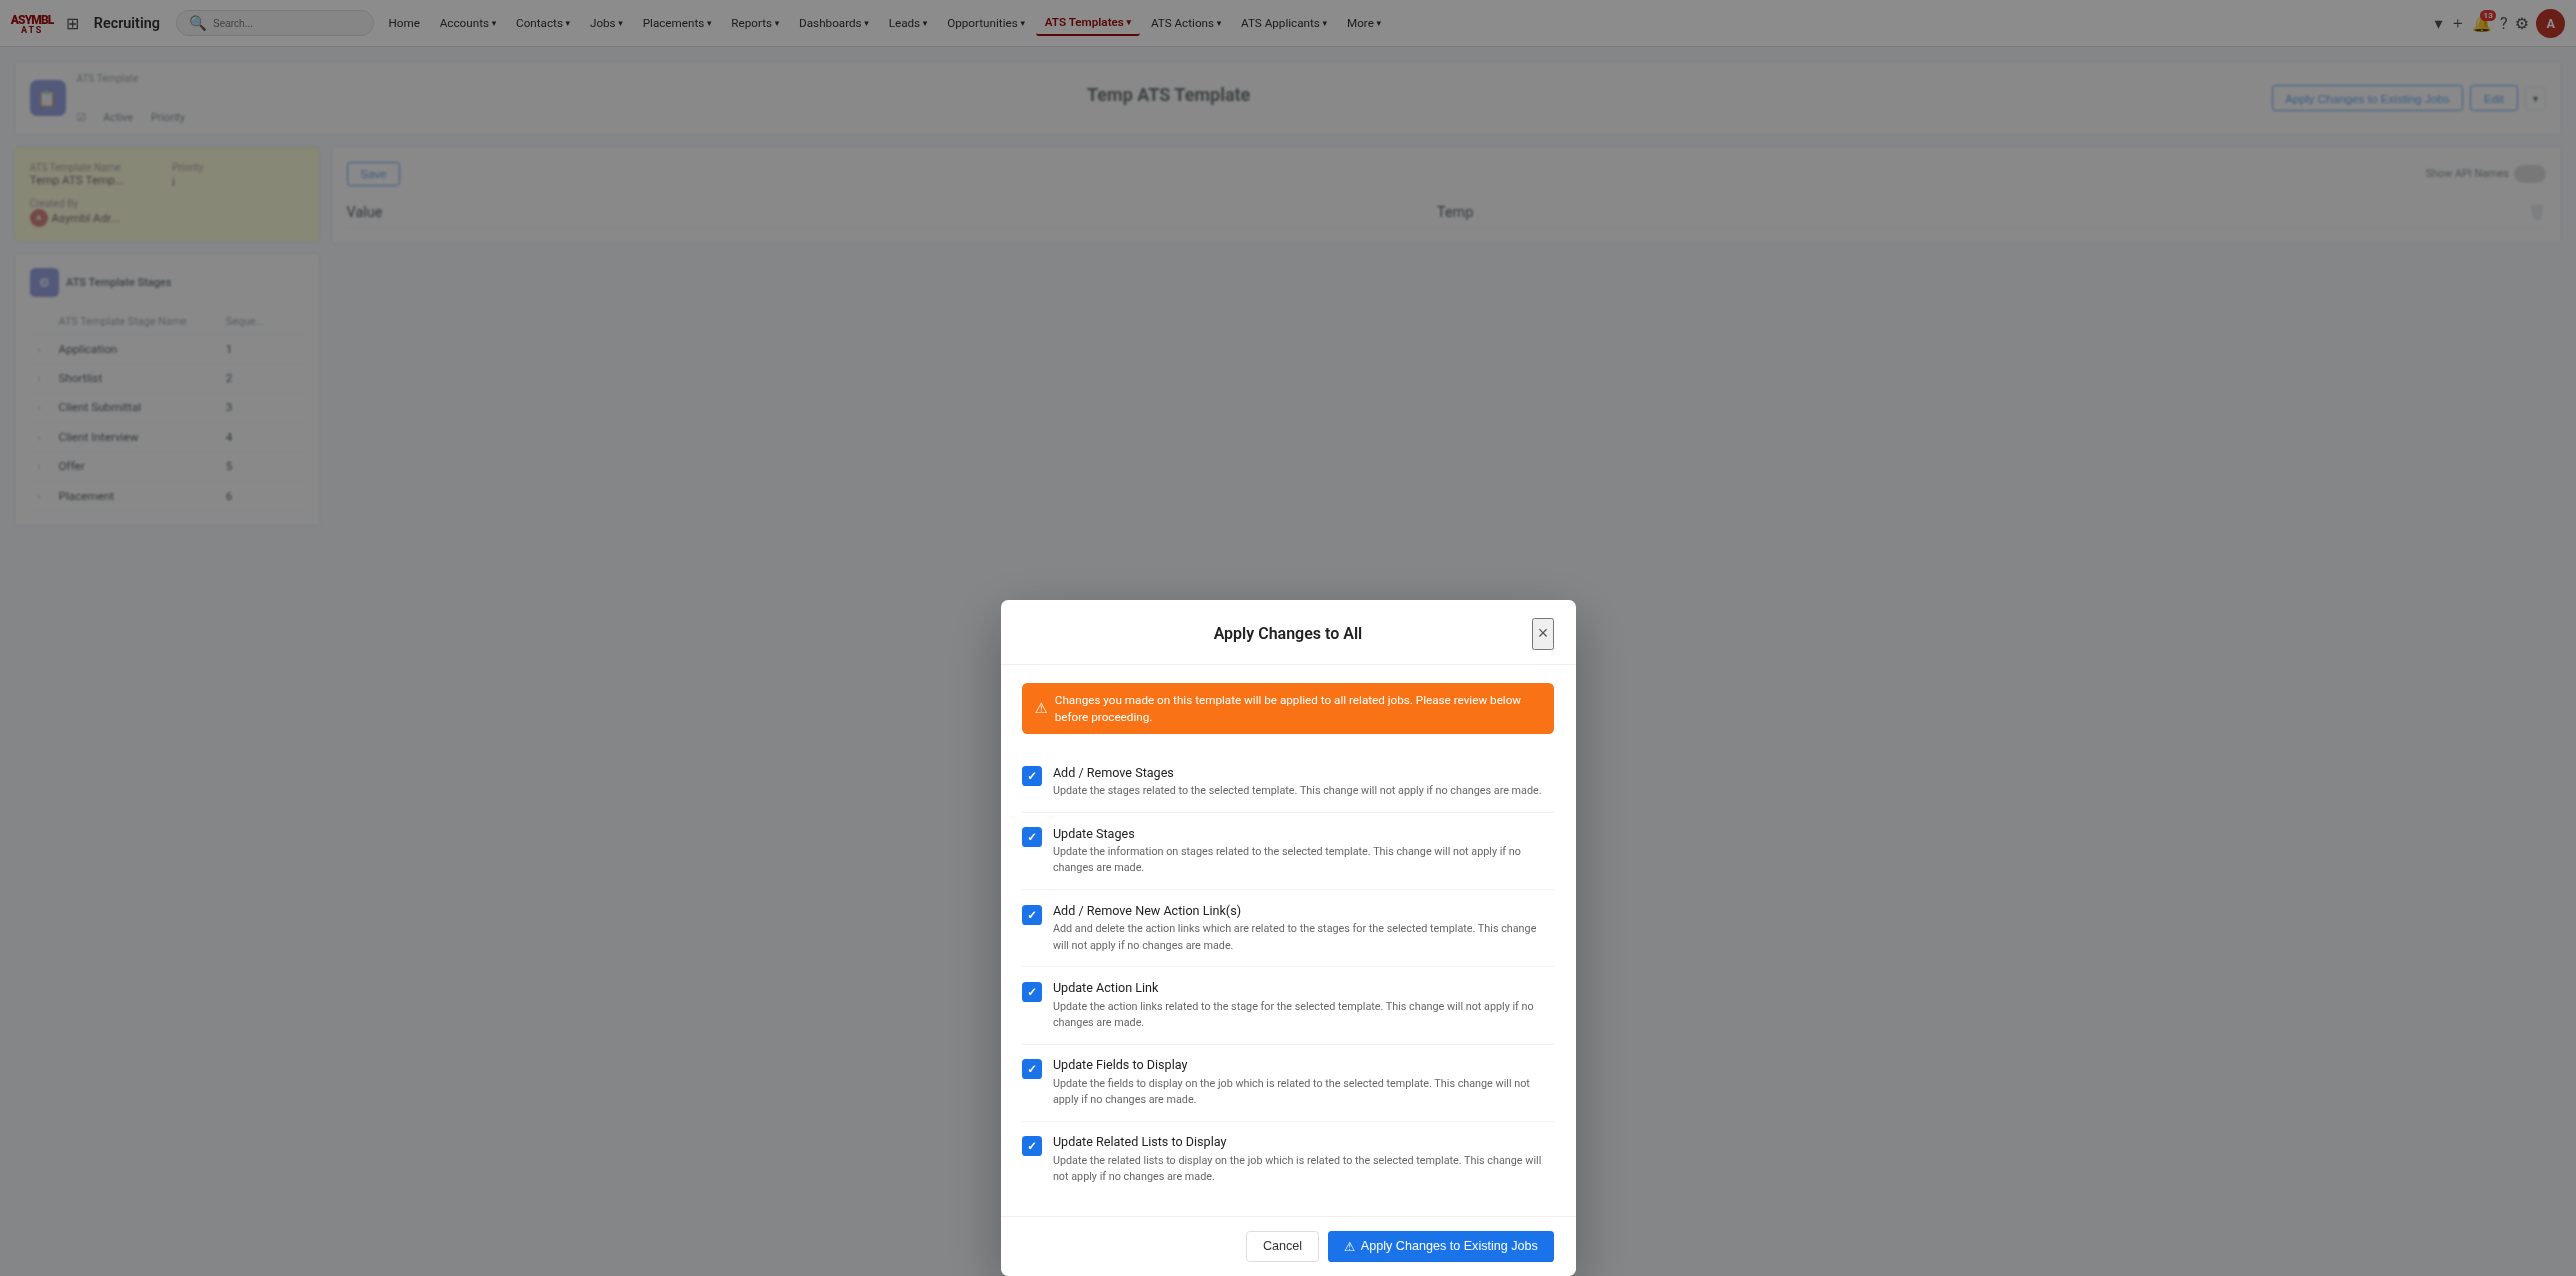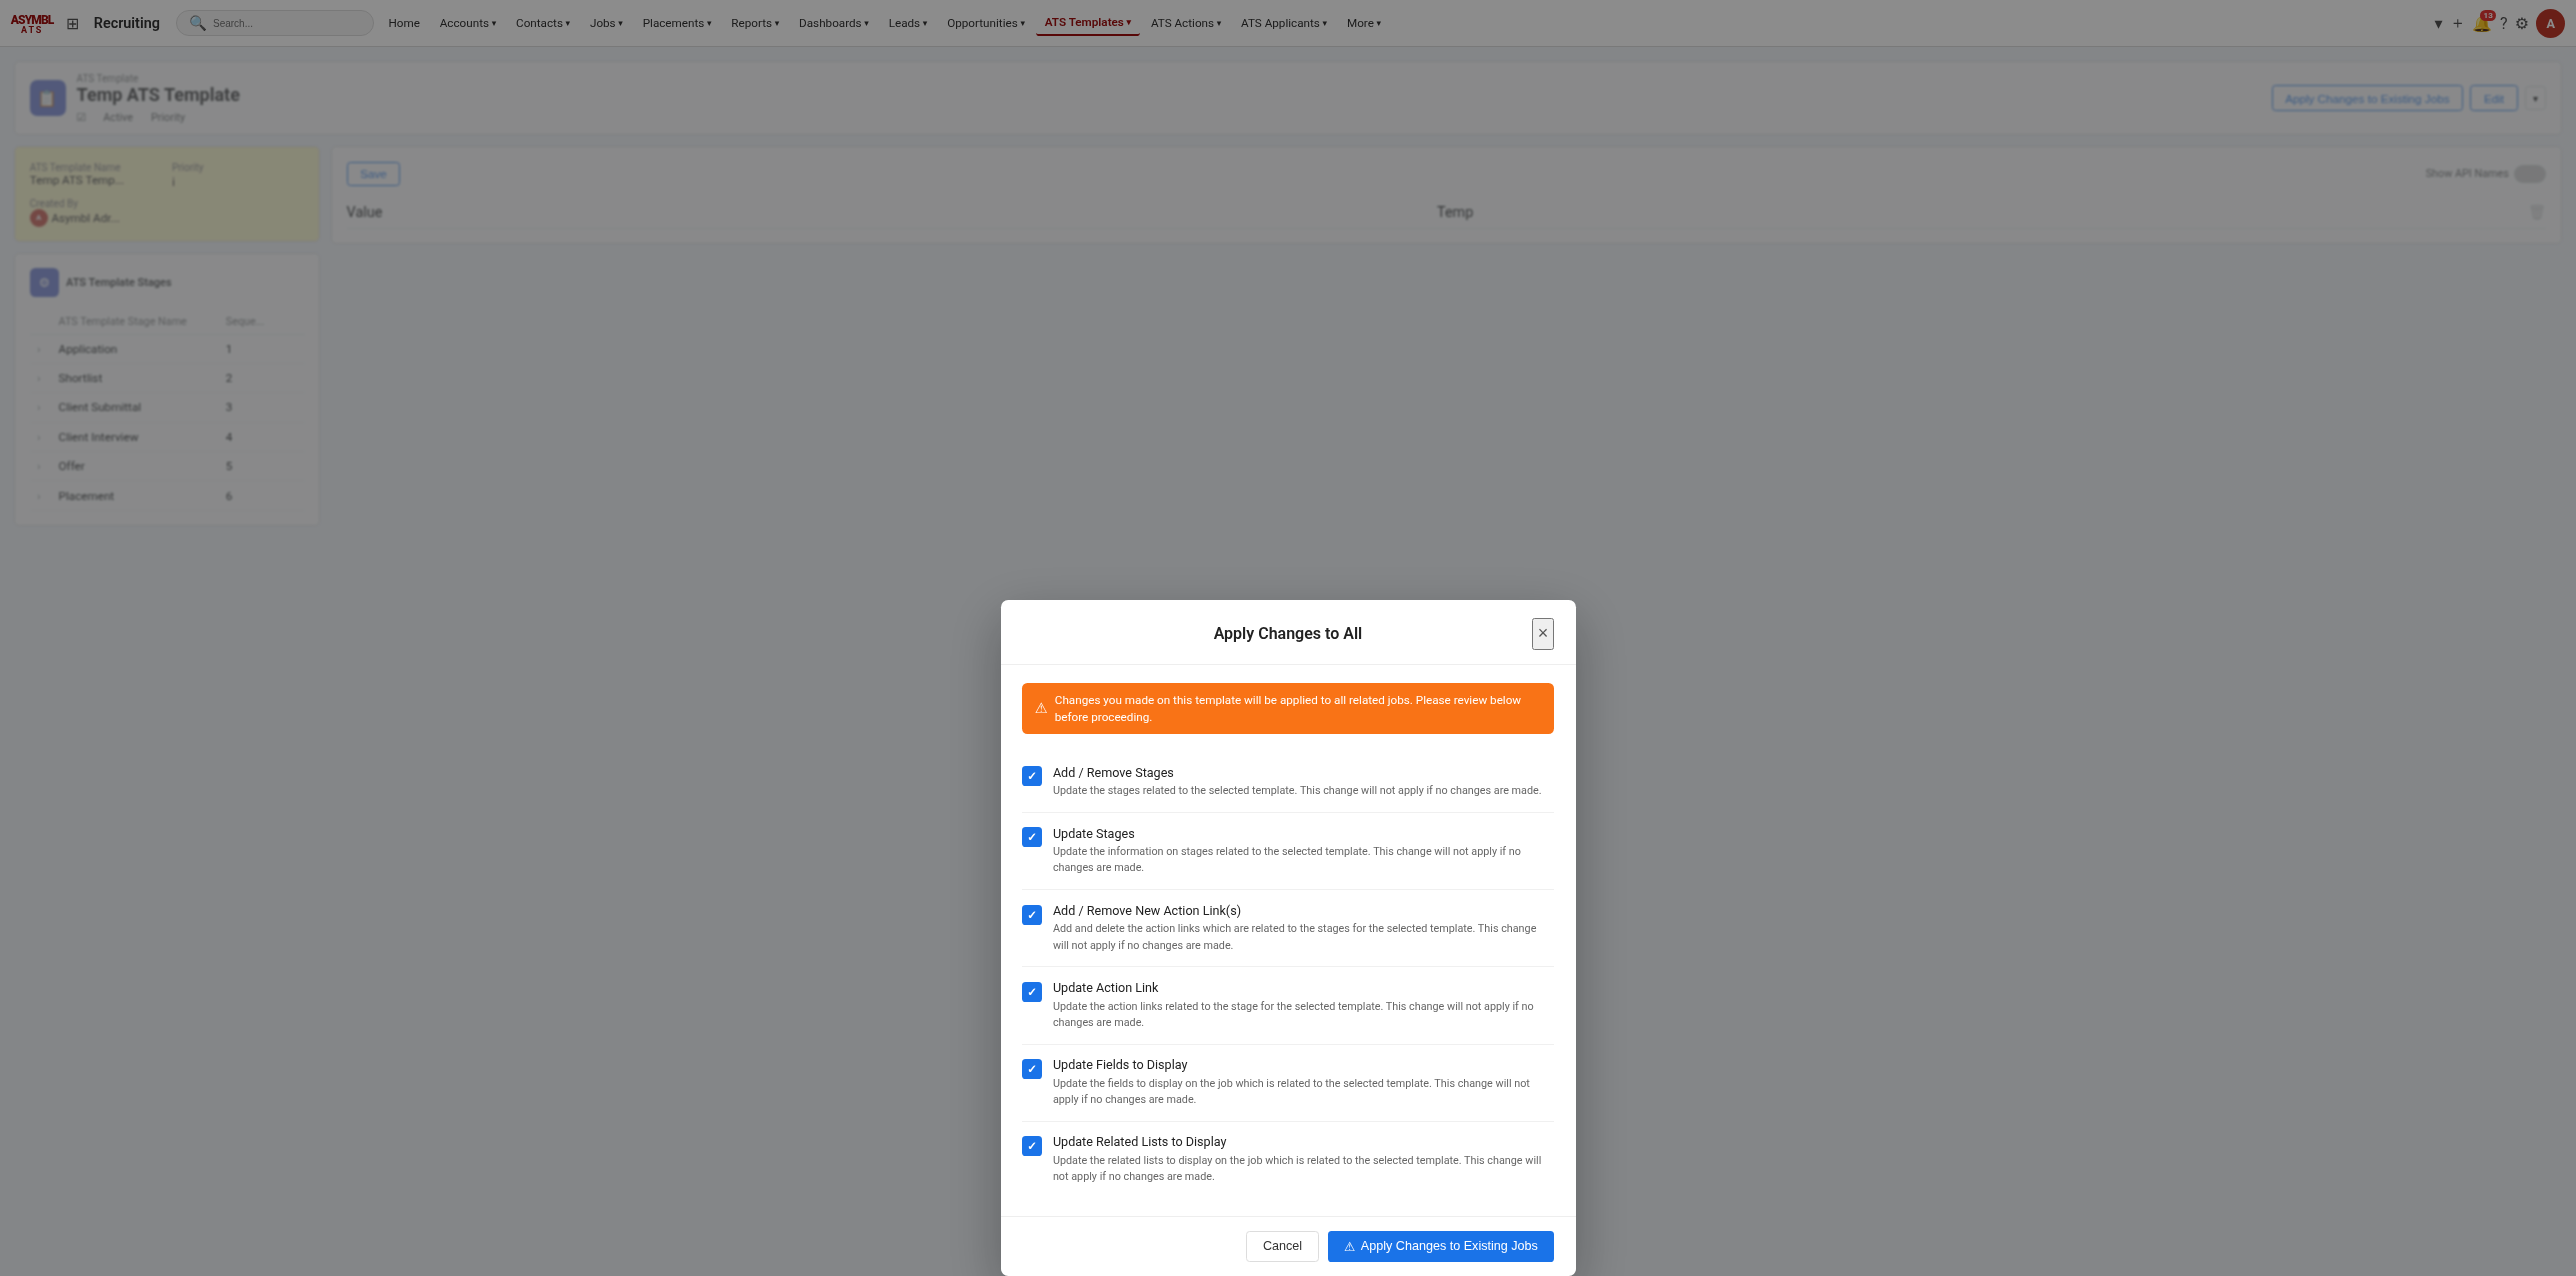--- a/index.html
+++ b/index.html
@@ -40,21 +40,21 @@
     .page-content { padding: 14.4px; position: relative; }
 
     
     .record-header {
       background: #fff; border: 0.9px solid #ddd; border-radius: 5.4px;
       padding: 10.8px 14.4px; margin-bottom: 10.8px; display: flex; align-items: center; gap: 10.8px;
     }
     .record-icon { width: 36px; height: 36px; background: #5b6dcd; border-radius: 7.2px; display: flex; align-items: center; justify-content: center; color: #fff; font-size: 16px; }
     .record-title-area { flex: 1; }
     .record-label { font-size: 10px; color: #777; }
-    .record-title { font-size: 18px; font-weight: 700; color: #222; }
+    .record-title { font-size: 18px; font-weight: 700; color: #222; text-align: center; }
     .record-meta { display: flex; gap: 18px; margin-top: 5.4px; }
     .record-meta-item { font-size: 10.8px; color: #555; display: flex; align-items: center; gap: 17px; }
     .record-actions { display: flex; gap: 7.2px; align-items: center; }
     .btn-outline { border: 0.9px solid #1a73e8; color: #1a73e8; background: #fff; border-radius: 3.6px; padding: 5.4px 12.6px; font-size: 11.7px; cursor: pointer; }
     .btn-caret { border: 0.9px solid #ddd; background: #fff; border-radius: 3.6px; padding: 5.4px 7.2px; font-size: 10px; cursor: pointer; }
 
     
     .detail-card { background: #fef9c3; border: 0.9px solid #ddd; border-radius: 5.4px; padding: 14.4px; margin-bottom: 10.8px; }
     .detail-grid { display: grid; grid-template-columns: 1fr 1fr; gap: 9px; }
     .detail-field label { font-size: 10px; color: #777; display: block; }

